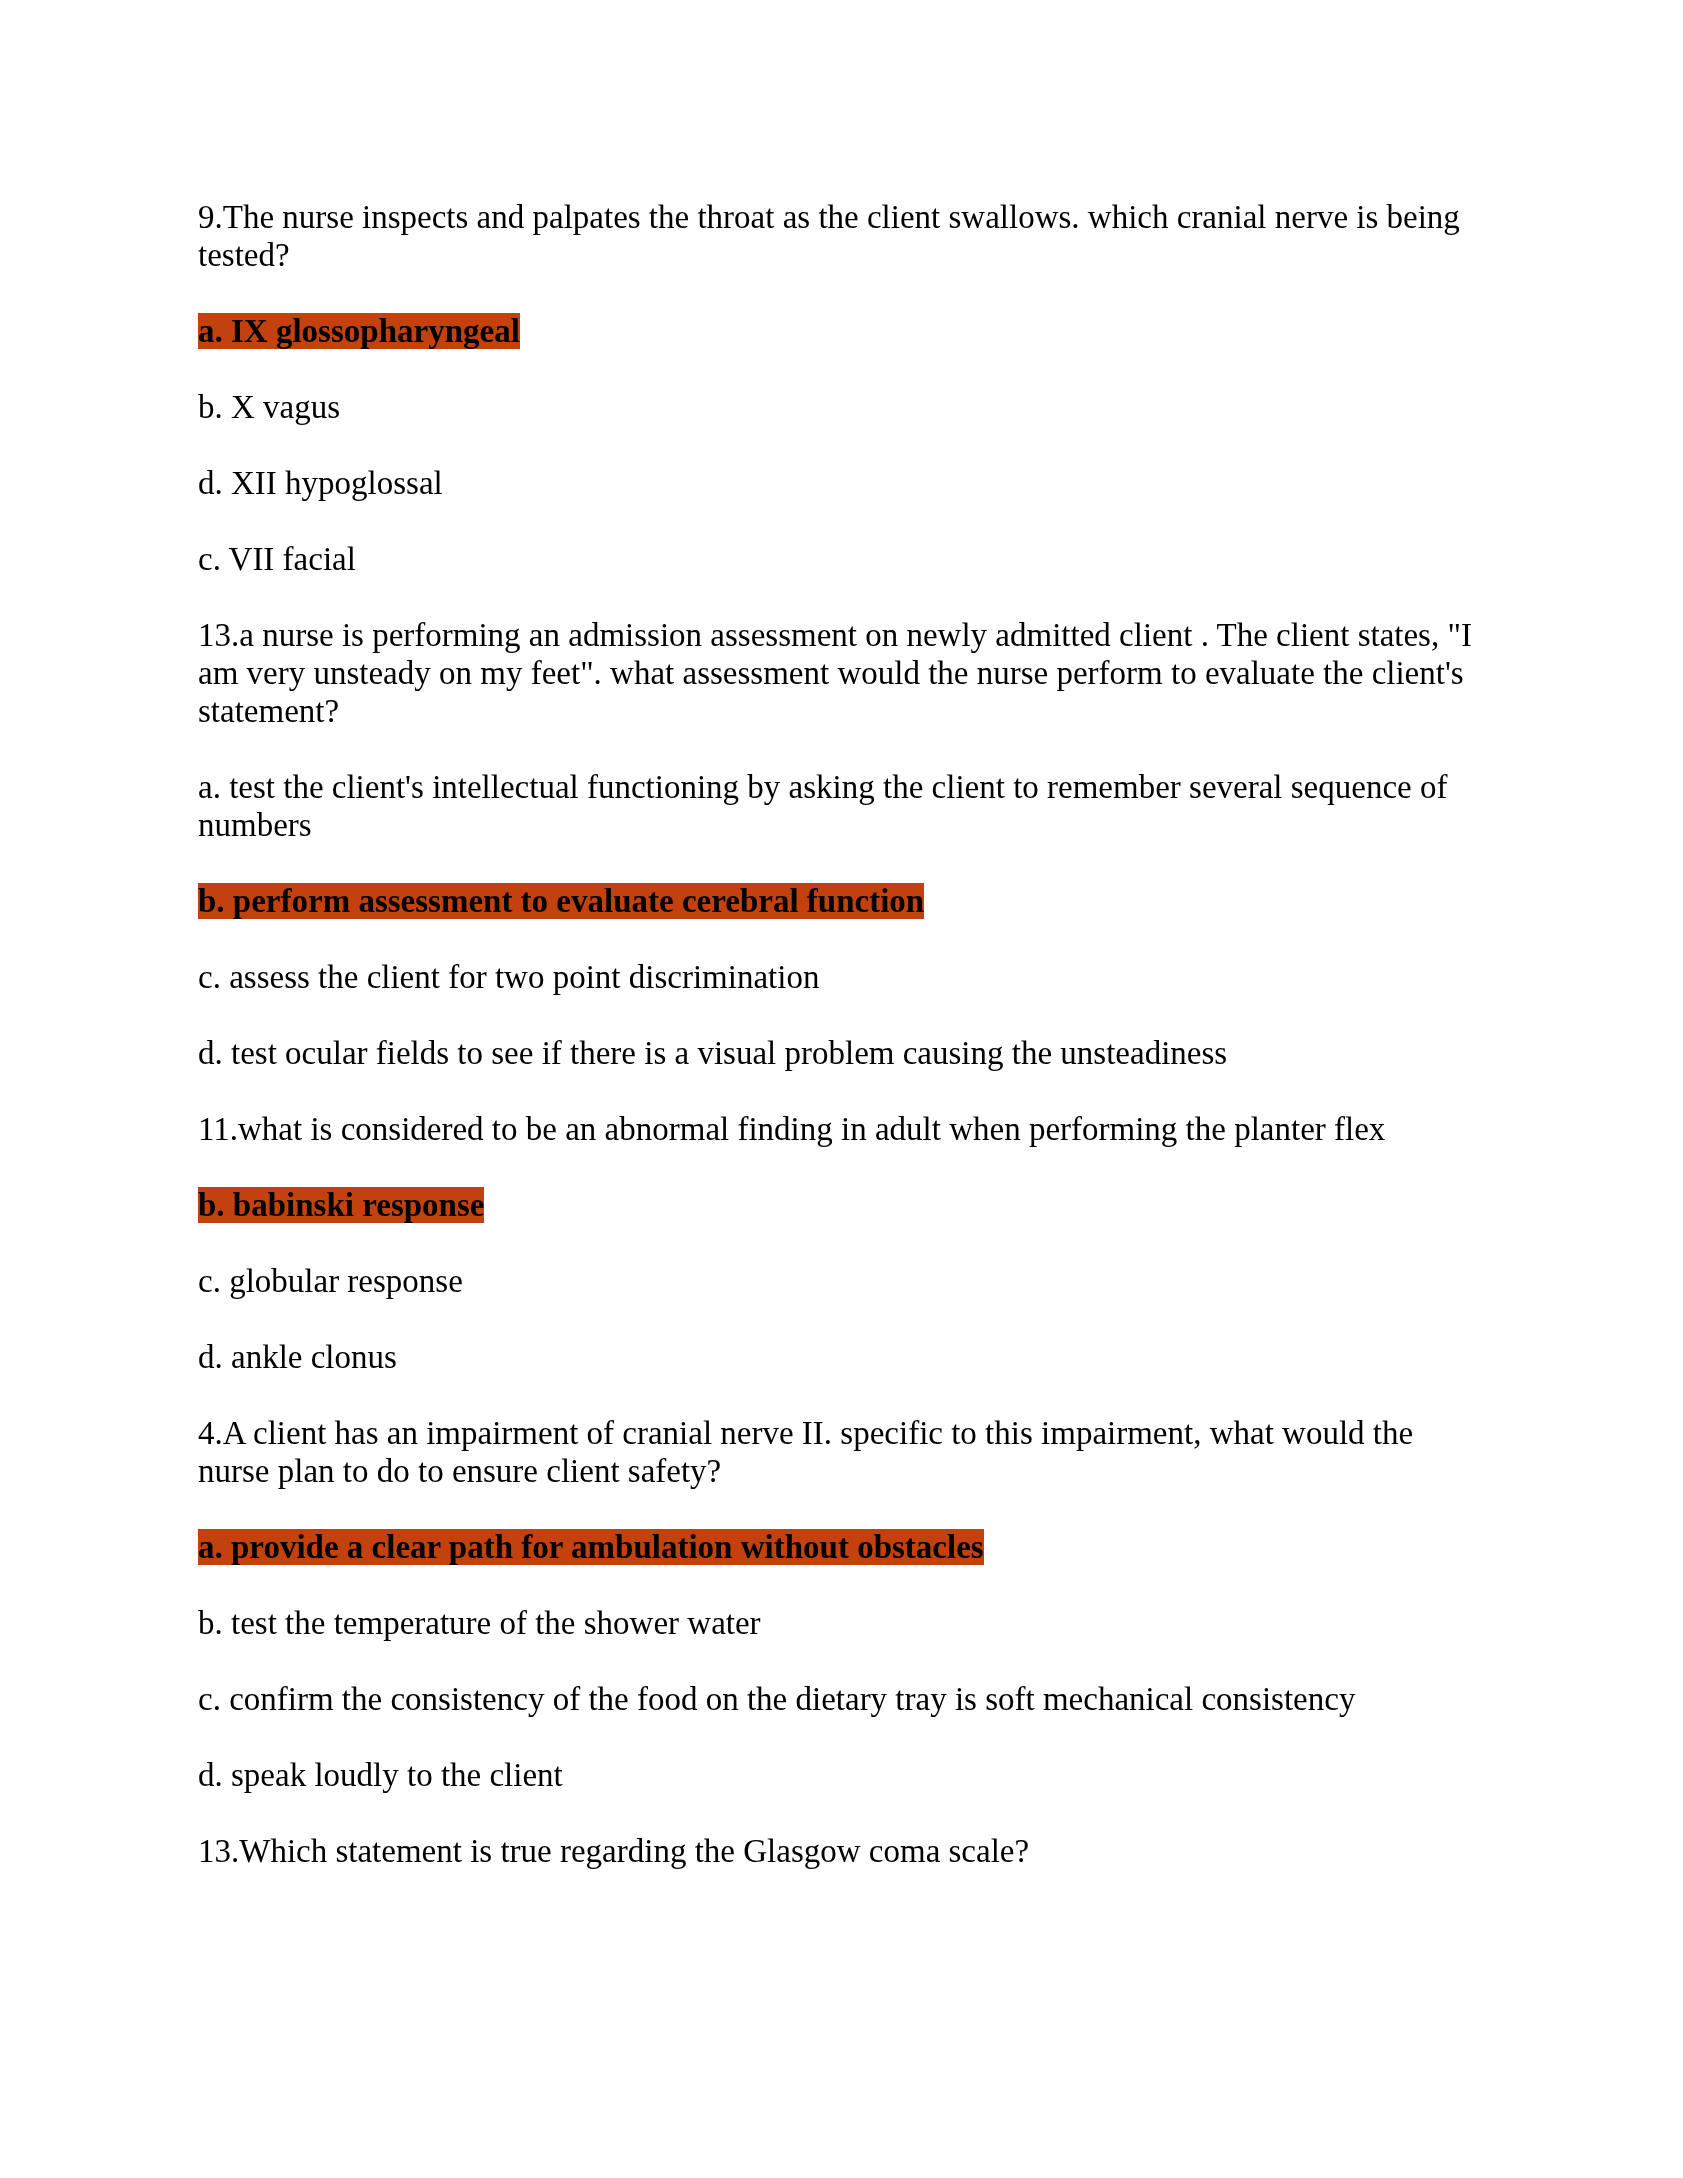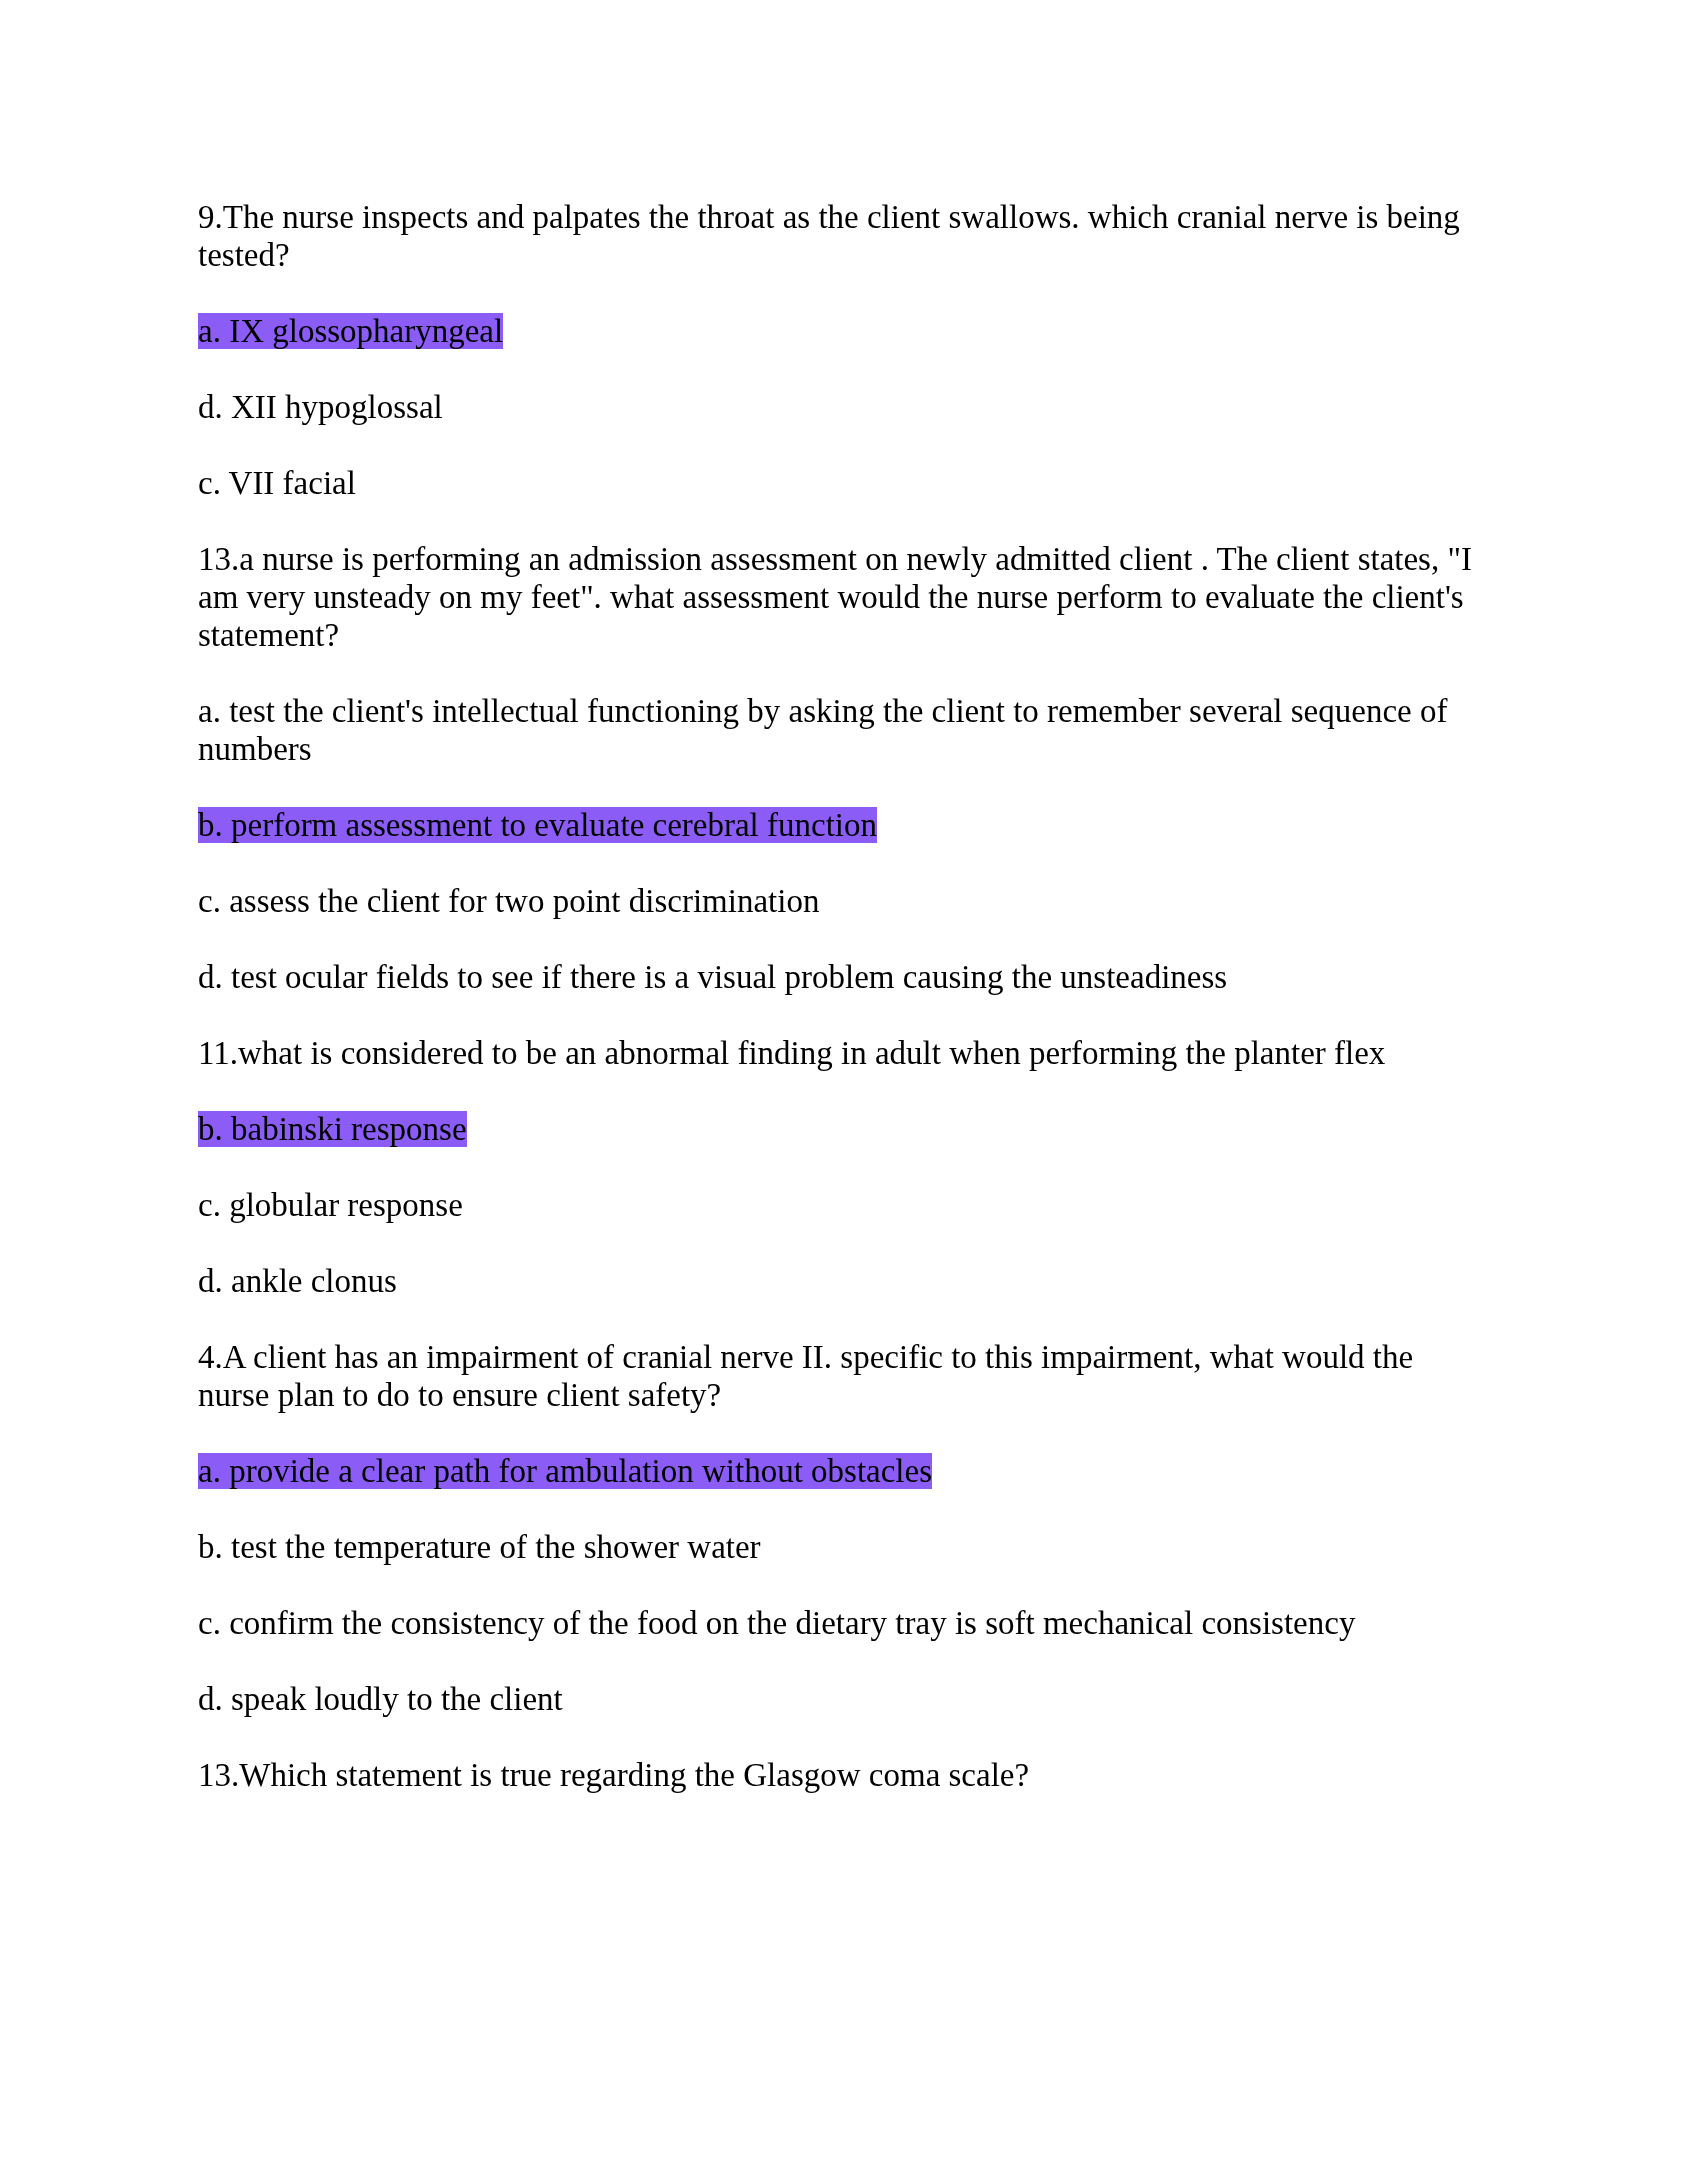--- a/index.html
+++ b/index.html
@@ -32,35 +32,37 @@
     }
     .para {
       margin: 0 0 38px 0;
       padding: 0;
       white-space: nowrap;
     }
     .para .line {
       display: block;
     }
     .hl {
-      background: #8b5cf6;
+      background: #c2410c;
+      font-weight: bold;
     }
   </style>
 </head>
 <body>
 
 <div class="page">
   <div class="content">
 
     <div>
       <p class="para">
         <span class="line">9.The nurse inspects and palpates the throat as the client swallows. which cranial nerve is being</span>
         <span class="line">tested?</span>
       </p>
       <p class="para"><span class="hl">a. IX glossopharyngeal</span></p>
+      <p class="para"><span>b. X vagus</span></p>
       <p class="para"><span>d. XII hypoglossal</span></p>
       <p class="para"><span>c. VII facial</span></p>
     </div>
 
     <div>
       <p class="para">
         <span class="line">13.a nurse is performing an admission assessment on newly admitted client . The client states, "I</span>
         <span class="line">am very unsteady on my feet". what assessment would the nurse perform to evaluate the client's</span>
         <span class="line">statement?</span>
       </p>

